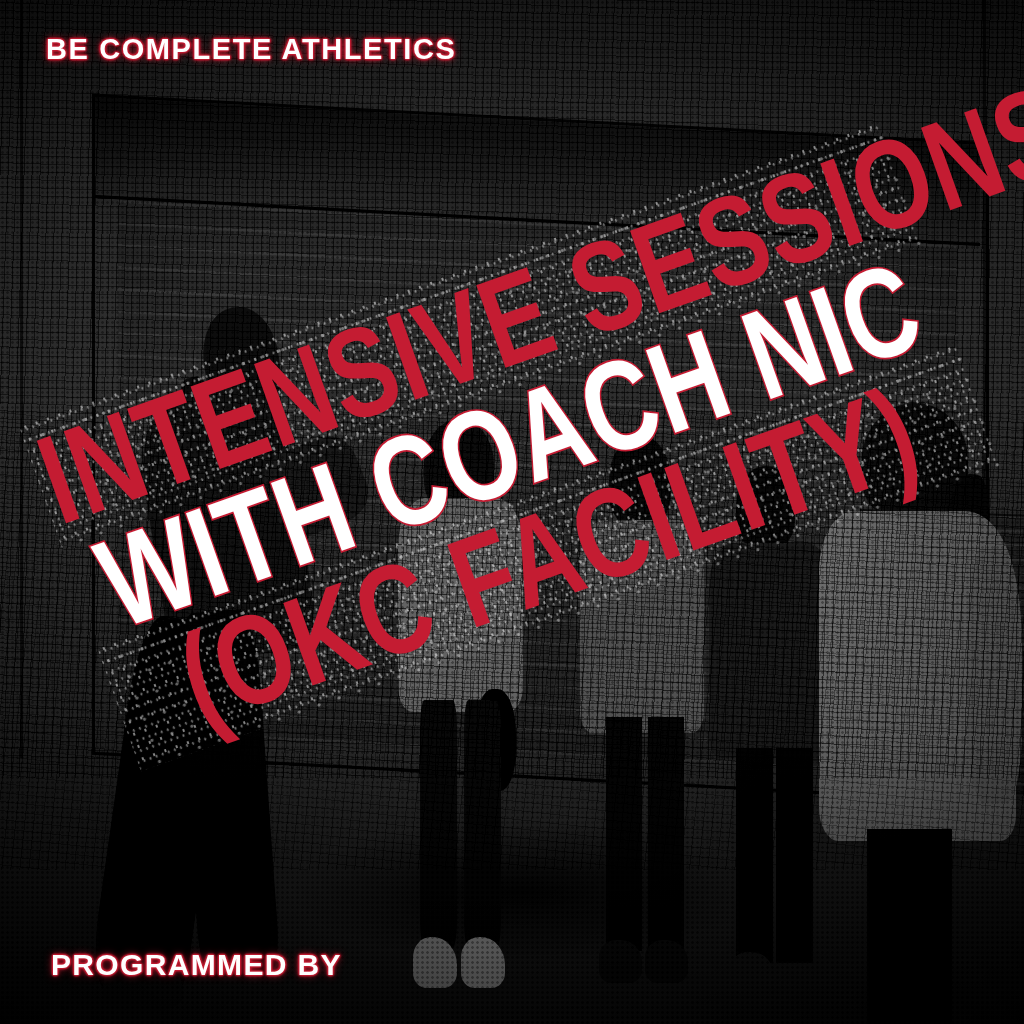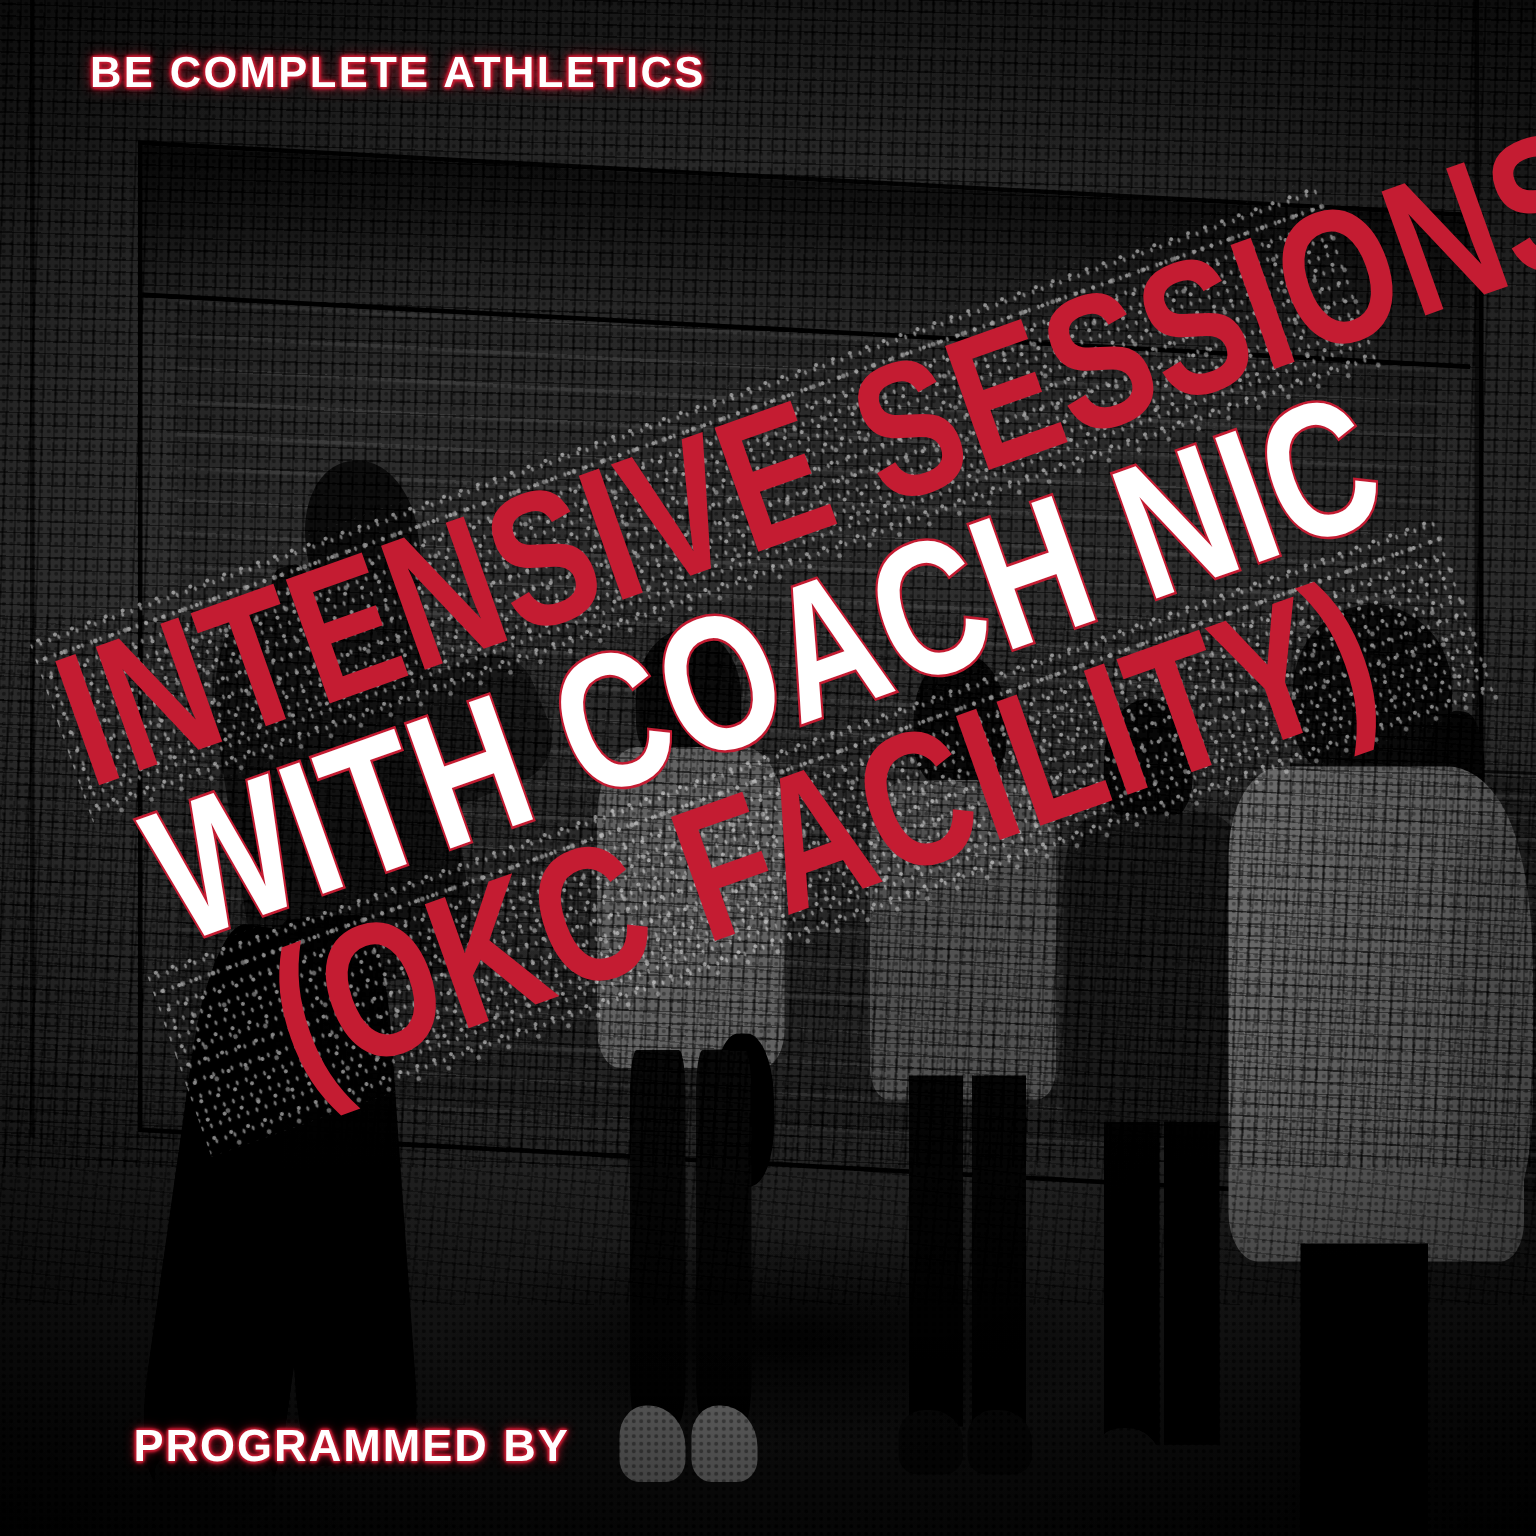--- a/index.html
+++ b/index.html
@@ -185,21 +185,21 @@
   }
   .tint {
     position: absolute; inset: 0;
     background: rgba(120, 10, 28, .10);
     mix-blend-mode: multiply;
   }
 
   
   .brand {
     position: absolute;
-    left: 60px; top: 33px;
+    left: 46px; top: 33px;
     font-size: 29px;
     font-weight: 700;
     letter-spacing: .055em;
     color: #ffffff;
     white-space: nowrap;
     text-shadow:
       0 0 2px #c41c32, 0 0 4px #c41c32,
       1px 0 2px #c41c32, -1px 0 2px #c41c32,
       0 1px 2px #c41c32, 0 -1px 2px #c41c32,
       0 0 9px rgba(196,28,50,.85);
@@ -254,22 +254,20 @@
   }
   .hl-red .grunge { opacity: .55; }
 
   
   .footer {
     position: absolute;
     left: 44px;
     bottom: 42px;
     display: flex;
     align-items: flex-end;
-    gap: 18px;
-    margin-left: 20px;
   }
   .footer-bar {
     width: 7px;
     background: #c41c32;
     border-radius: 1px;
   }
   .footer-text {
     display: flex;
     flex-direction: column;
     justify-content: center;

